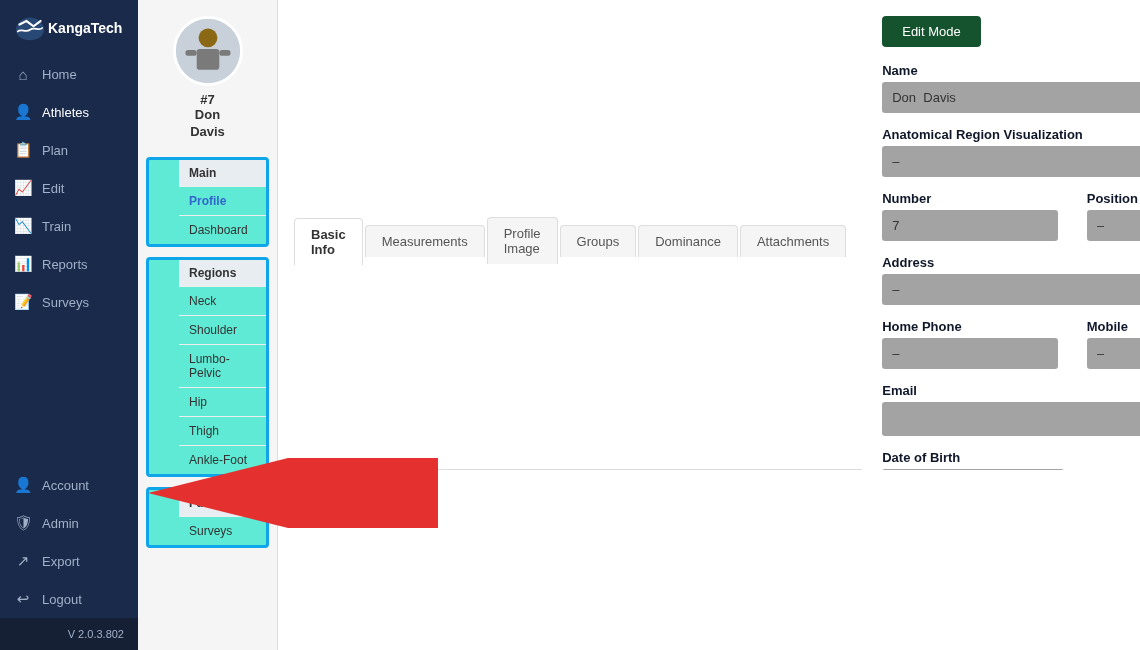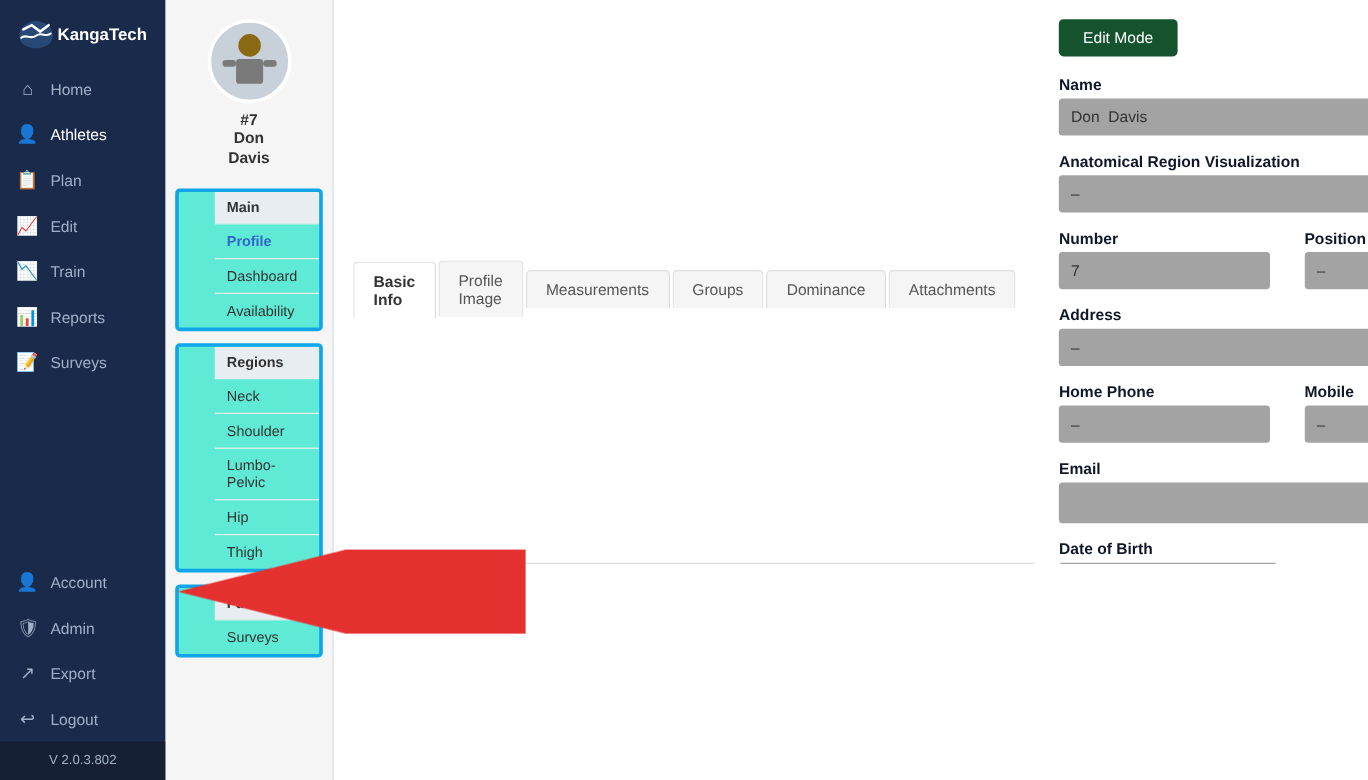--- a/index.html
+++ b/index.html
@@ -45,21 +45,21 @@
       cursor: pointer;
       text-decoration: none;
     }
     .nav-item.active { color: #fff; }
     .nav-icon { font-size: 15px; width: 18px; text-align: center; }
     .sidebar-version {
       padding: 10px 14px;
       color: #a0b0c8;
       font-size: 11px;
       background: #152035;
-      text-align: center;
+      text-align: right;
     }
 
     
     .middle-panel {
       width: 140px;
       background: #f5f5f5;
       display: flex;
       flex-direction: column;
       align-items: center;
       padding-top: 16px;
@@ -301,45 +301,45 @@
       <span>Don</span><br>
       <span>Davis</span>
     </div>
 
     <div class="side-menu">
 
       <div class="side-menu-section">
         <div class="side-menu-header">Main</div>
         <div class="side-menu-item active">Profile</div>
         <div class="side-menu-item">Dashboard</div>
-        <div class="side-menu-item">Availability</div>
       </div>
 
       <div class="side-menu-section">
         <div class="side-menu-header">Regions</div>
         <div class="side-menu-item">Neck</div>
         <div class="side-menu-item">Shoulder</div>
         <div class="side-menu-item">Lumbo-Pelvic</div>
         <div class="side-menu-item">Hip</div>
         <div class="side-menu-item">Thigh</div>
+        <div class="side-menu-item">Ankle-Foot</div>
       </div>
 
       <div class="side-menu-section">
         <div class="side-menu-header">Functional</div>
         <div class="side-menu-item">Surveys</div>
       </div>
     </div>
   </div>
 
   <div class="main-content">
 
     <div class="tab-bar">
       <div class="tab active">Basic Info</div>
+      <div class="tab">Measurements</div>
       <div class="tab">Profile Image</div>
-      <div class="tab">Measurements</div>
       <div class="tab">Groups</div>
       <div class="tab">Dominance</div>
       <div class="tab">Attachments</div>
     </div>
 
     <div class="form-area">
       <button class="edit-mode-btn">Edit Mode</button>
 
       
       <div class="form-group">

